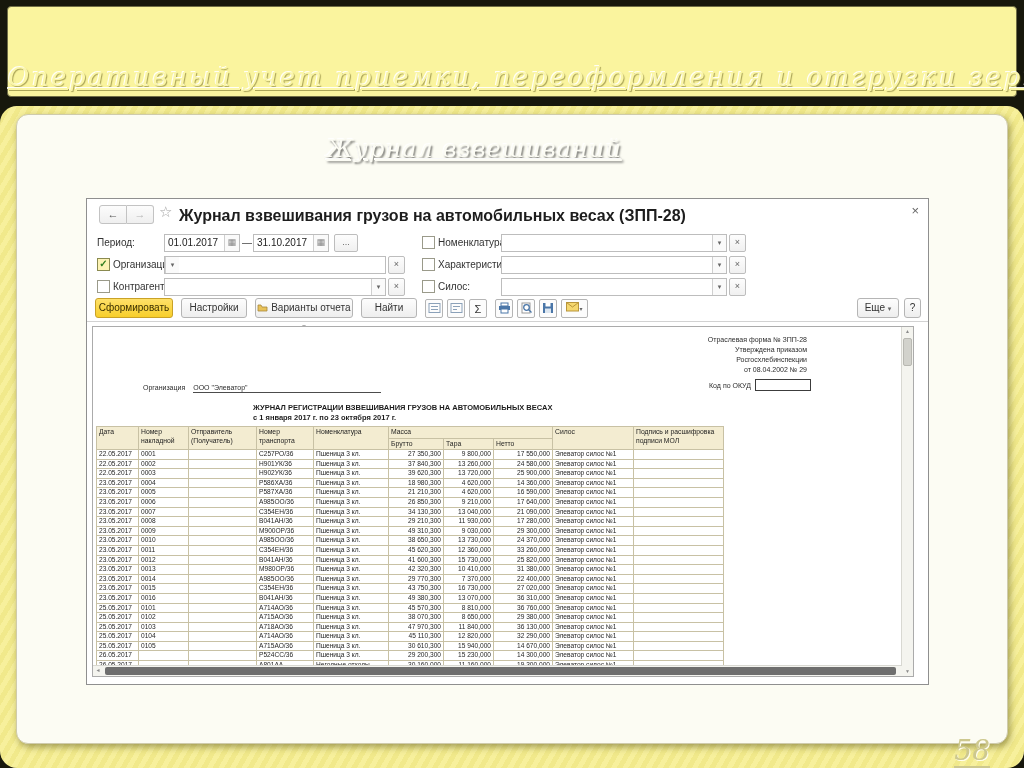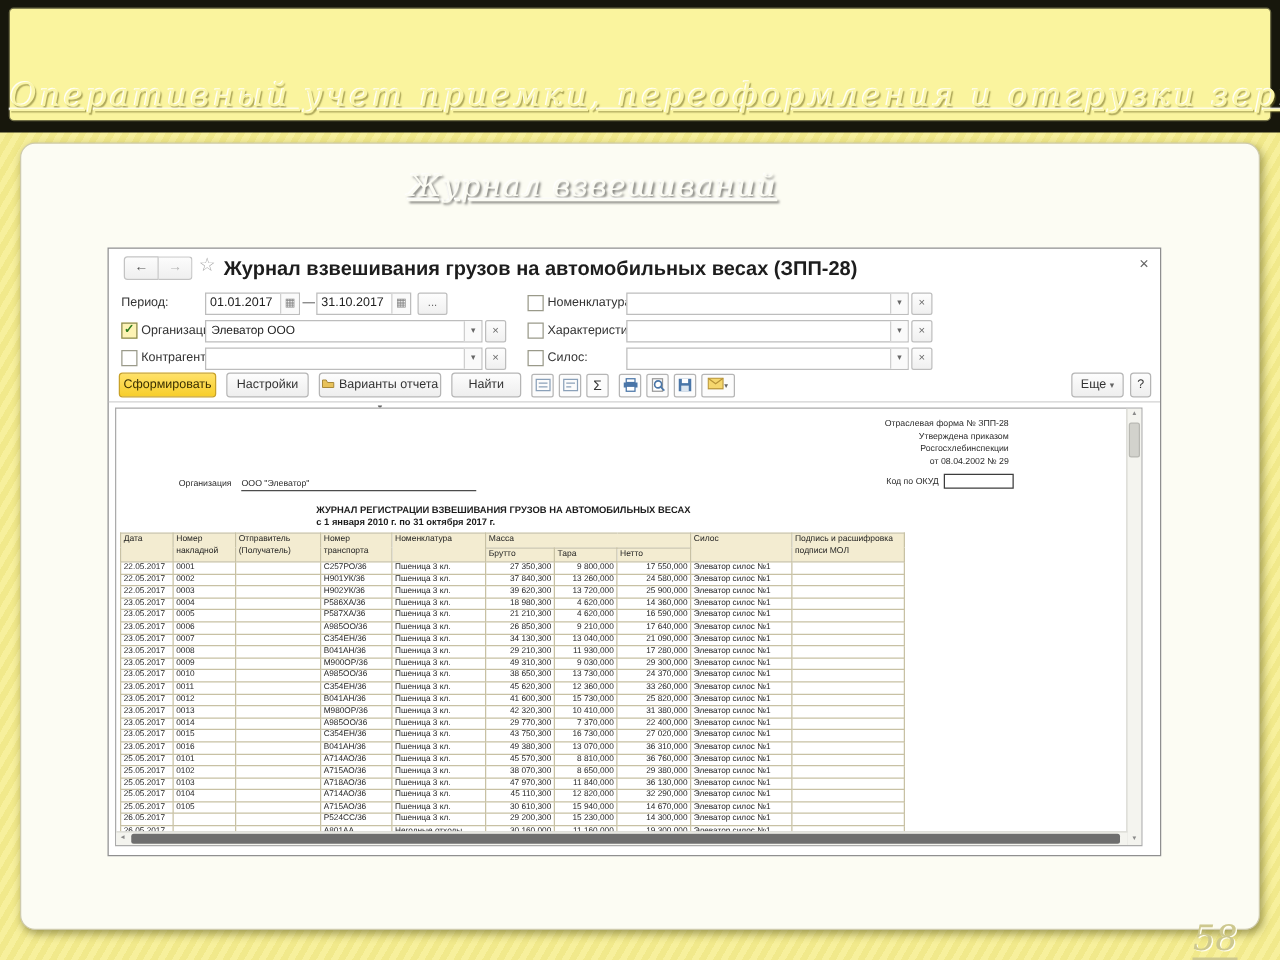--- a/index.html
+++ b/index.html
@@ -12,21 +12,21 @@
   .banner-zone{position:absolute;left:0;top:0;width:1024px;height:106px;background:#17170c;}
   .banner{position:absolute;left:7px;top:6px;right:7px;bottom:9px;
     background:#faf49e;border:1px solid #6f6d45;border-radius:4px;}
   .banner-title{position:absolute;left:0;right:0;bottom:4px;text-align:center;white-space:nowrap;
     font-family:"DejaVu Serif",serif;font-style:italic;font-size:26px;letter-spacing:2.5px;
     color:#fbf6a8;
     text-shadow:-1px -1px 0 rgba(255,255,255,.9),1px 1px 1px rgba(118,112,40,.6);
     text-decoration:underline;}
   
   .slide{position:absolute;left:0;top:106px;width:1024px;height:662px;
-    background:repeating-linear-gradient(120deg,#f7f09c 0 5px,#f1e98b 5px 10px);}
+    background:repeating-linear-gradient(120deg,#f7f09c 0 5px,#f1e98b 5px 10px);border-radius:17px;}
   .panel{position:absolute;left:16px;top:8px;width:990px;height:628px;
     background:#fcfcf3;border:1px solid #cfcbac;border-radius:12px;
     box-shadow:2px 3px 7px rgba(80,76,26,.5);}
   .slide-subtitle{position:absolute;left:0;top:20px;width:100%;text-align:center;
     transform:translateX(-38px);
     font-family:"DejaVu Serif",serif;font-style:italic;font-size:24px;letter-spacing:1px;
     color:#fcfcf4;
     text-shadow:1.5px 1.5px 2px rgba(110,110,105,.9),-1px -1px 1px #ffffff;
     text-decoration:underline;}
   .page-number{position:absolute;right:34px;bottom:0px;
@@ -129,21 +129,20 @@
       <div class="dash" style="left:155px;top:38px;">—</div>
       <div class="dfield" style="left:166px;top:35px;">
         <span class="val">31.10.2017</span>
         <span class="cal">▦</span>
       </div>
       <div class="sqbtn" style="left:247px;top:35px;width:22px;">...</div>
 
       <div class="cbox checked" style="left:10px;top:59px;">✓</div>
       <div class="flabel" style="left:26px;top:60px;">Организация:</div>
       <div class="combo" style="left:77px;top:57px;width:220px;">
-        <span class="val">Элеватор ООО</span>
         <span class="dd">▾</span>
       </div>
       <div class="sqbtn" style="left:301px;top:57px;">×</div>
 
       <div class="cbox" style="left:10px;top:81px;"></div>
       <div class="flabel" style="left:26px;top:82px;">Контрагент:</div>
       <div class="combo" style="left:77px;top:79px;width:220px;">
         <span class="val"></span>
         <span class="dd">▾</span>
       </div>
@@ -245,21 +244,21 @@
         </div>
         <div class="okud">
           <span>Код по ОКУД</span>
           <span class="box"></span>
         </div>
         <div class="orgline">
           <span>Организация</span><span class="val">ООО "Элеватор"</span>
         </div>
         <div class="rtitle">
           <div>ЖУРНАЛ РЕГИСТРАЦИИ ВЗВЕШИВАНИЯ ГРУЗОВ НА АВТОМОБИЛЬНЫХ ВЕСАХ</div>
-          <div>с 1 января 2010 г. по 31 октября 2017 г.</div>
+          <div>с 1 января 2017 г. по 23 октября 2017 г.</div>
         </div>
 
         <table class="rt">
           <colgroup>
             <col style="width:42px">
               <col style="width:50px">
               <col style="width:68px">
             <col style="width:57px">
               <col style="width:75px">
               <col style="width:55px">

